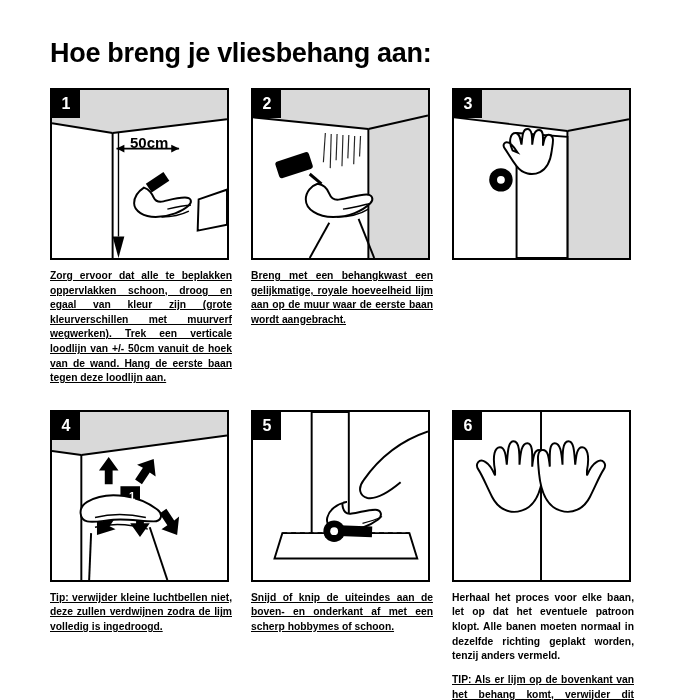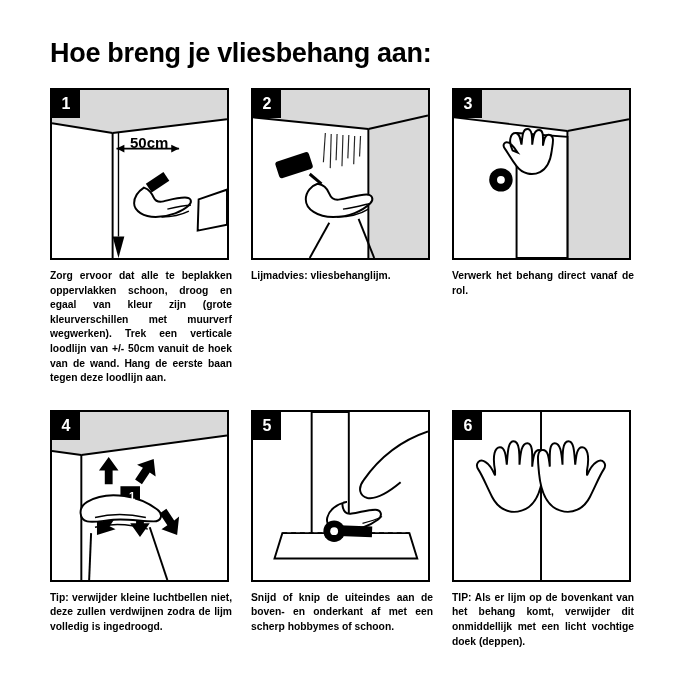--- a/index.html
+++ b/index.html
@@ -80,21 +80,21 @@
     margin-top: 9px;
     font-size: 10.3px;
     line-height: 1.42;
     width: 182px;
     text-align: justify;
     font-weight: bold;
   }
   .caption p {
     margin: 0 0 9px 0;
   }
-  .caption p:last-child { margin-bottom: 0; }
+  .caption p:last-child { margin-bottom: 0; text-decoration: underline; }
   .row-2 { margin-top: 24px; }
 </style>
 </head>
 <body>
 
 <div id="page">
 
   <div class="page-title">Hoe breng je vliesbehang aan:</div>
 
   <div class="grid">
@@ -159,21 +159,21 @@
 
             <path d="M66 96 c-6 2 -12 8 -12 16 c0 10 12 18 28 18 c16 0 30 -6 38 -14 c4 -4 2 -9 -4 -9 c-9 0 -18 4 -27 5 c-5 1 -9 -1 -11 -6 c-2 -5 -5 -9 -12 -10 z" fill="#ffffff" stroke="#000" stroke-width="2"></path>
             <path d="M92 122 c10 -1 20 -4 28 -6" fill="none" stroke="#000" stroke-width="1.4"></path>
             <path d="M86 130 c12 0 24 -3 32 -8" fill="none" stroke="#000" stroke-width="1.4"></path>
             <path d="M78 136 l-20 36" fill="none" stroke="#000" stroke-width="2"></path>
             <path d="M108 132 l16 40" fill="none" stroke="#000" stroke-width="2"></path>
           </svg>
           <div class="step-badge">2</div>
         </div>
         <div class="caption">
-          <p>Lijmadvies: vliesbehanglijm.</p>
+          <p>Breng met een behangkwast een gelijkmatige, royale hoeveelheid lijm aan op de muur waar de eerste baan wordt aangebracht.</p>
         </div>
       </div>
 
       <div class="cell">
         <div class="illus">
           <svg viewBox="0 0 179 172" preserveAspectRatio="none">
             <polygon points="0,0 179,0 179,30 116,42 0,28" fill="#d9d9d9" stroke="none"></polygon>
             <polygon points="116,42 179,30 179,172 116,172" fill="#d9d9d9" stroke="none"></polygon>
             <polygon points="0,28 116,42 116,172 0,172" fill="#ffffff" stroke="none"></polygon>
             <line x1="0" y1="28" x2="116" y2="42" stroke="#000" stroke-width="2"></line>
@@ -182,23 +182,20 @@
 
             <polygon points="64,44 116,48 116,172 64,172" fill="#ffffff" stroke="#000" stroke-width="2"></polygon>
 
             <path d="M60 62 c-5 -10 -2 -18 3 -18 c4 0 5 6 6 12 c1 -8 1 -16 6 -16 c5 0 5 8 5 16 c1 -8 2 -15 7 -15 c5 0 4 8 4 16 c1 -6 2 -12 7 -11 c5 1 3 9 2 16 c-1 8 -4 18 -12 22 c-8 4 -18 2 -24 -6 c-6 -8 -9 -14 -12 -18 c-3 -4 0 -8 4 -6 c4 2 6 6 9 10 z" fill="#ffffff" stroke="#000" stroke-width="2"></path>
 
             <ellipse cx="48" cy="92" rx="12" ry="12" fill="#000"></ellipse>
             <ellipse cx="48" cy="92" rx="4" ry="4" fill="#ffffff"></ellipse>
           </svg>
           <div class="step-badge">3</div>
         </div>
-        <div class="caption">
-          <p>Verwerk het behang direct vanaf de rol.</p>
-        </div>
       </div>
     </div>
 
     <div class="row row-2">
 
       <div class="cell">
         <div class="illus">
           <svg viewBox="0 0 179 172" preserveAspectRatio="none">
             <polygon points="0,0 179,0 179,24 30,44 0,40" fill="#d9d9d9" stroke="none"></polygon>
             <polygon points="0,40 30,44 30,172 0,172" fill="#ffffff" stroke="none"></polygon>
@@ -268,19 +265,20 @@
 
             <line x1="89" y1="0" x2="89" y2="172" stroke="#000" stroke-width="2"></line>
 
             <path d="M42 60 c-3 -16 0 -24 5 -24 c5 0 6 8 7 18 c1 -12 1 -24 7 -24 c6 0 6 12 6 24 c1 -12 2 -22 8 -22 c6 0 5 12 5 24 c1 -10 2 -18 8 -17 c6 1 4 12 3 24 c-2 20 -8 34 -22 38 c-12 4 -24 -2 -30 -14 c-6 -12 -10 -22 -14 -28 c-4 -6 1 -12 7 -8 c5 3 8 9 10 14 z" fill="#ffffff" stroke="#000" stroke-width="2"></path>
 
             <path d="M136 60 c3 -16 0 -24 -5 -24 c-5 0 -6 8 -7 18 c-1 -12 -1 -24 -7 -24 c-6 0 -6 12 -6 24 c-1 -12 -2 -22 -8 -22 c-6 0 -5 12 -5 24 c-1 -10 -2 -18 -8 -17 c-6 1 -4 12 -3 24 c2 20 8 34 22 38 c12 4 24 -2 30 -14 c6 -12 10 -22 14 -28 c4 -6 -1 -12 -7 -8 c-5 3 -8 9 -10 14 z" fill="#ffffff" stroke="#000" stroke-width="2"></path>
           </svg>
           <div class="step-badge">6</div>
         </div>
         <div class="caption">
+          <p>Herhaal het proces voor elke baan, let op dat het eventuele patroon klopt. Alle banen moeten normaal in dezelfde richting geplakt worden, tenzij anders vermeld.</p>
           <p>TIP: Als er lijm op de bovenkant van het behang komt, verwijder dit onmiddellijk met een licht vochtige doek (deppen).</p>
         </div>
       </div>
     </div>
 
   </div>
 </div>
 
 </body></html>

